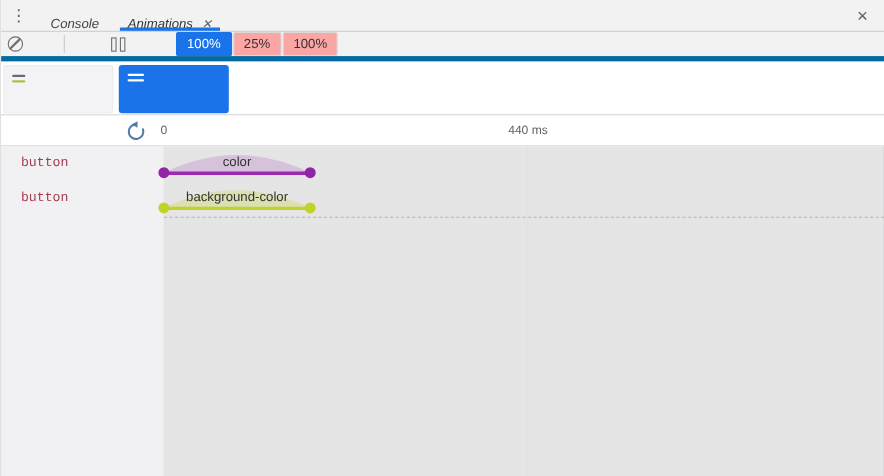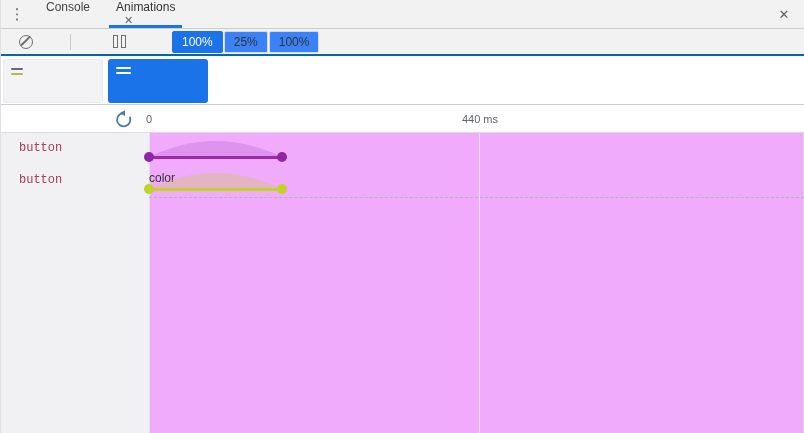--- a/index.html
+++ b/index.html
@@ -16,57 +16,57 @@
   .tabbar {
     height: 29px; background: #f2f2f3;
     border-bottom: 1px solid #ccc;
     display: flex; align-items: stretch;
   }
   .menu-btn {
     width: 32px; display: flex; align-items: center; justify-content: center;
     color: #5f6368; font-size: 15px; cursor: pointer;
   }
   .tab {
-    display: flex; align-items: flex-start; padding: 0 13px;
-    font-size: 12px; color: #444; position: relative; cursor: pointer;
+    display: flex; align-items: flex-end; padding: 0 13px;
+    font-size: 12px; color: #444; position: relative; cursor: pointer; font-style: italic;
   }
-  .tab.active { color: #333; flex-direction: column; }
+  .tab.active { color: #333; }
   .tab.active::after {
     content: ""; position: absolute; left: 6px; right: 6px; bottom: 0;
     height: 3px; background: #1a73e8;
   }
   .tab-close { margin-left: 8px; color: #5f6368; font-size: 11px; }
   .tabbar-spacer { flex: 1; }
   .panel-close {
     width: 40px; display: flex; align-items: center; justify-content: center;
     color: #5f6368; font-size: 13px; cursor: pointer;
   }
   
   .toolbar {
     height: 27px; background: #f2f2f3;
-    border-bottom: 2px solid #0369a1;
-    display: flex; align-items: center; padding-left: 12px; gap: 28px;
+    border-bottom: 5px solid #0369a1;
+    display: flex; align-items: center; padding-left: 0; gap: 28px;
   }
   .icon-btn { width: 26px; height: 22px; display: flex; align-items: center; justify-content: center; cursor: pointer; }
   .clear-glyph {
     width: 14px; height: 14px; border: 1.6px solid #6e6e6e; border-radius: 50%;
     position: relative;
   }
   .clear-glyph::after {
     content: ""; position: absolute; left: -1px; top: 4.6px;
     width: 13px; height: 1.6px; background: #6e6e6e; transform: rotate(-45deg);
   }
   .toolbar-divider { width: 1px; height: 16px; background: #c9c9c9; margin: 0 7px 0 3px; }
   .pause-glyph { display: flex; gap: 3px; }
   .pause-glyph span { width: 5px; height: 13px; border: 1.6px solid #6e6e6e; background: transparent; display: block; }
   .speed-group { display: flex; gap: 1px; margin-left: 12px; }
   .speed-btn {
     font-family: "Liberation Sans", sans-serif;
     font-size: 12px; padding: 3px 9px; border: 1px solid #d9d9d9;
-    background: #3b82f6; color: #333; border-radius: 2px; cursor: pointer;
+    background: #fca5a5; color: #333; border-radius: 2px; cursor: pointer;
   }
   .speed-btn.selected { background: #1a73e8; border-color: #1a73e8; color: #fff; }
   
   .previews { height: 49px; background: #fff; border-bottom: 1px solid #ccc; position: relative; }
   .preview {
     position: absolute; top: 3px; height: 44px; width: 100px; border-radius: 2px; cursor: pointer;
   }
   .preview.normal { left: 2px; background: #f3f3f5; border: 1px solid #ececef; }
   .preview.selected { left: 107px; background: #1a73e8; border-radius: 3px; }
   .mini-line { position: absolute; height: 2px; border-radius: 1px; }
@@ -78,39 +78,39 @@
   .timeline-header {
     height: 28px; background: #fff; border-bottom: 1px solid #ddd; position: relative;
   }
   .replay-btn { position: absolute; left: 112px; top: 3px; width: 22px; height: 22px;
     display: flex; align-items: center; justify-content: center; cursor: pointer; }
   .tick { position: absolute; top: 8px; transform: translateX(-50%);
     font-size: 11px; color: #5f6368; white-space: nowrap; }
   .tick-0   { left: 148px; }
   .tick-250 { left: 479px; }
   
-  .grid-area { position: relative; height: 300px; background: #f0abfc; }
+  .grid-area { position: relative; height: 300px; background: #e5e5e5; }
   .label-col { position: absolute; left: 0; top: 0; width: 148px; height: 100%; background: #f1f1f3; }
   .gridline { position: absolute; top: 0; bottom: 0; width: 1px; background: #e2e2e4; }
   .g1 { left: 148px; } .g2 { left: 478px; } .g3 { left: 802px; background: #d8d8da; }
   .dashed-line { position: absolute; left: 148px; right: 0; top: 64px; border-top: 1px dashed #b5b5b5; }
   .anim-row { position: relative; height: 32px; }
   .node-label {
     position: absolute; left: 18px; top: 0; line-height: 31px;
     font-family: "Liberation Mono", "DejaVu Sans Mono", monospace;
     font-size: 12px; color: #a53c50; cursor: pointer;
   }
   .anim-bar { position: absolute; top: 0; height: 32px; cursor: pointer; }
   .hump { position: absolute; left: 0; top: 1px; }
   .bar-line { position: absolute; left: 0; right: 0; top: 23px; height: 3px; border-radius: 2px; }
   .dot { position: absolute; top: 19px; width: 10px; height: 10px; border-radius: 50%; }
   .dot-l { left: -5px; } .dot-r { right: -5px; }
   .prop-label {
-    position: absolute; left: 0; right: 0; top: 7px; text-align: left;
-    font-size: 12px; color: #333; margin-top: 31px;
+    position: absolute; left: 0; right: 0; top: 7px; text-align: center;
+    font-size: 12px; color: #333;
   }
 </style>
 </head>
 <body>
 
 <div class="tabbar">
   <div class="menu-btn">⋮</div>
   <div class="tab">
     <span>Console</span>
   </div>
@@ -182,17 +182,18 @@
       </div>
       <div class="anim-row">
         <div class="node-label">button</div>
         <div class="anim-bar" style="left:148px;width:133px">
           <svg class="hump" width="133" height="23" viewBox="0 0 133 23" preserveAspectRatio="none">
             <path d="M0,23 Q66.5,-9 133,23 Z" fill="rgba(193,210,43,0.28)"></path>
           </svg>
           <div class="bar-line" style="background:#c1d22b"></div>
           <div class="dot dot-l" style="background:#c1d22b"></div>
           <div class="dot dot-r" style="background:#c1d22b"></div>
+          <div class="prop-label">background-color</div>
         </div>
       </div>
     </div>
   <div class="dashed-line"></div>
 </div>
 
 </body></html>

